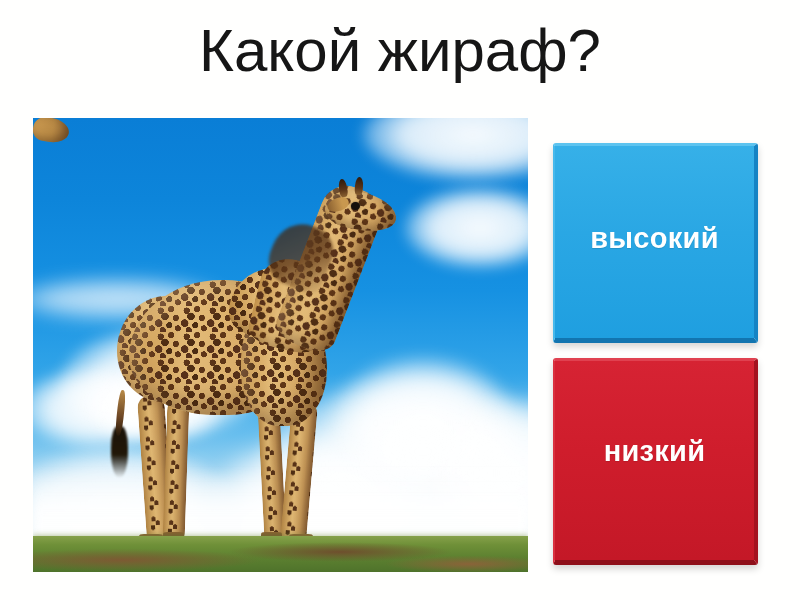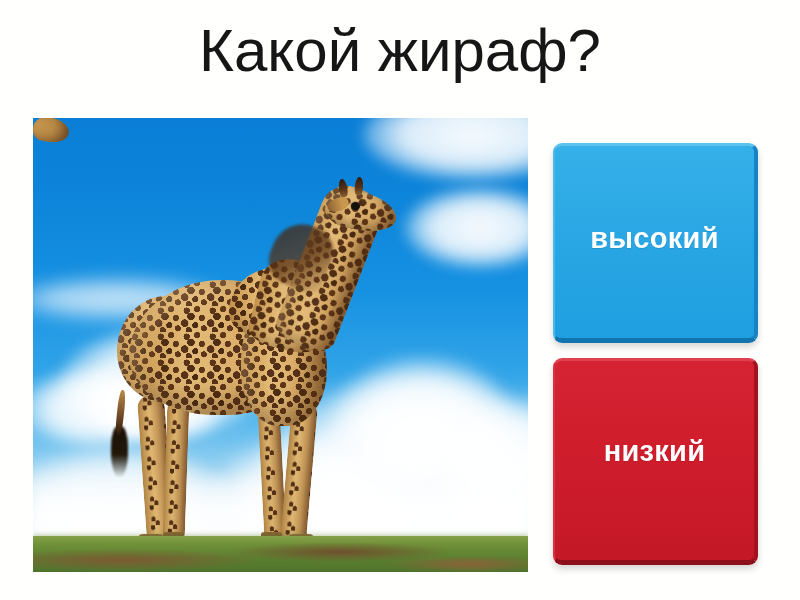--- a/index.html
+++ b/index.html
@@ -228,21 +228,21 @@
     border-radius: 50% 40% 20% 40%;
     transform: rotate(22deg);
     filter: blur(1.5px);
     opacity: .75;
   }
 
   
   .answer-btn {
     position: absolute;
     width: 205px;
-    border-radius: 9px;
+    border-radius: 3px;
     display: flex;
     align-items: center;
     justify-content: center;
     color: #ffffff;
     font-weight: bold;
     font-size: 29px;
     letter-spacing: .3px;
     box-sizing: border-box;
     cursor: pointer;
     user-select: none;

